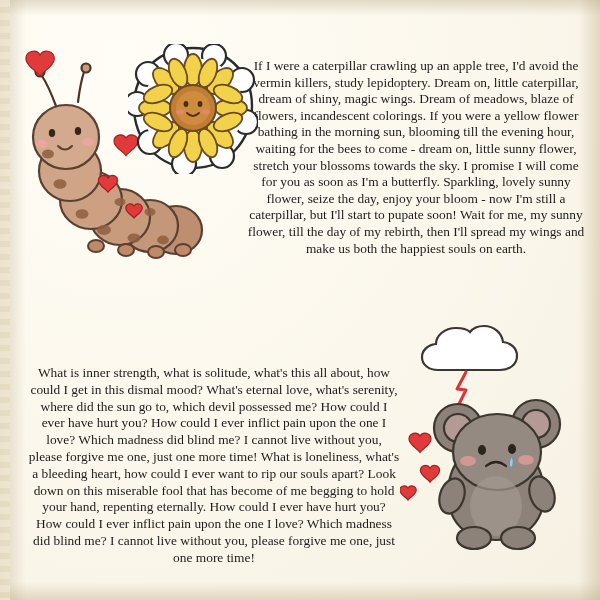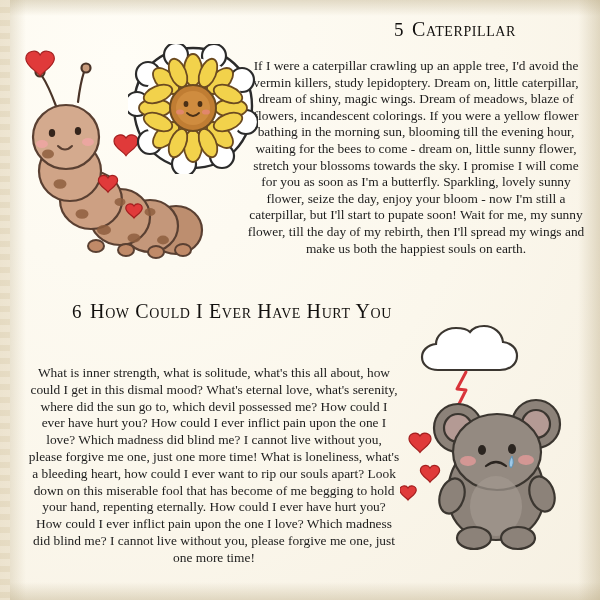--- a/index.html
+++ b/index.html
@@ -119,29 +119,23 @@
 <body>
 
 <div class="page">
 
   <div class="edge-top"></div>
   <div class="edge-bottom"></div>
   <div class="edge-left"></div>
   <div class="edge-right"></div>
   <div class="torn-left"></div>
 
-  <div class="heading" id="h-caterpillar">
-    <span class="num">5</span><span>Caterpillar</span>
-  </div>
 
   <div id="body-caterpillar">If I were a caterpillar crawling up an apple tree, I'd avoid the vermin killers, study lepidoptery. Dream on, little caterpillar, dream of shiny, magic wings. Dream of meadows, blaze of flowers, incandescent colorings. If you were a yellow flower bathing in the morning sun, blooming till the evening hour, waiting for the bees to come - dream on, little sunny flower, stretch your blossoms towards the sky. I promise I will come for you as soon as I'm a butterfly. Sparkling, lovely sunny flower, seize the day, enjoy your bloom - now I'm still a caterpillar, but I'll start to pupate soon! Wait for me, my sunny flower, till the day of my rebirth, then I'll spread my wings and make us both the happiest souls on earth.</div>
 
-  <div class="heading" id="h-hurt">
-    <span class="num">6</span><span>How Could I Ever Have Hurt You</span>
-  </div>
 
   <div id="body-hurt">What is inner strength, what is solitude, what's this all about, how could I get in this dismal mood? What's eternal love, what's serenity, where did the sun go to, which devil possessed me? How could I ever have hurt you? How could I ever inflict pain upon the one I love? Which madness did blind me? I cannot live without you, please forgive me one, just one more time! What is loneliness, what's a bleeding heart, how could I ever want to rip our souls apart? Look down on this miserable fool that has become of me begging to hold your hand, repenting eternally. How could I ever have hurt you? How could I ever inflict pain upon the one I love? Which madness did blind me? I cannot live without you, please forgive me one, just one more time!</div>
 
   <div class="art" id="art-caterpillar">
     <svg width="250" height="240" viewBox="0 0 250 240" xmlns="http://www.w3.org/2000/svg">
       <g stroke="#4a3428" stroke-width="2.2" fill="none" stroke-linecap="round">
 
         <path d="M48 72 C 42 56, 38 48, 34 42"></path>
         <path d="M70 68 C 72 52, 74 44, 76 38"></path>
         <circle cx="32" cy="38" r="4.5" fill="#c89b7c"></circle>

